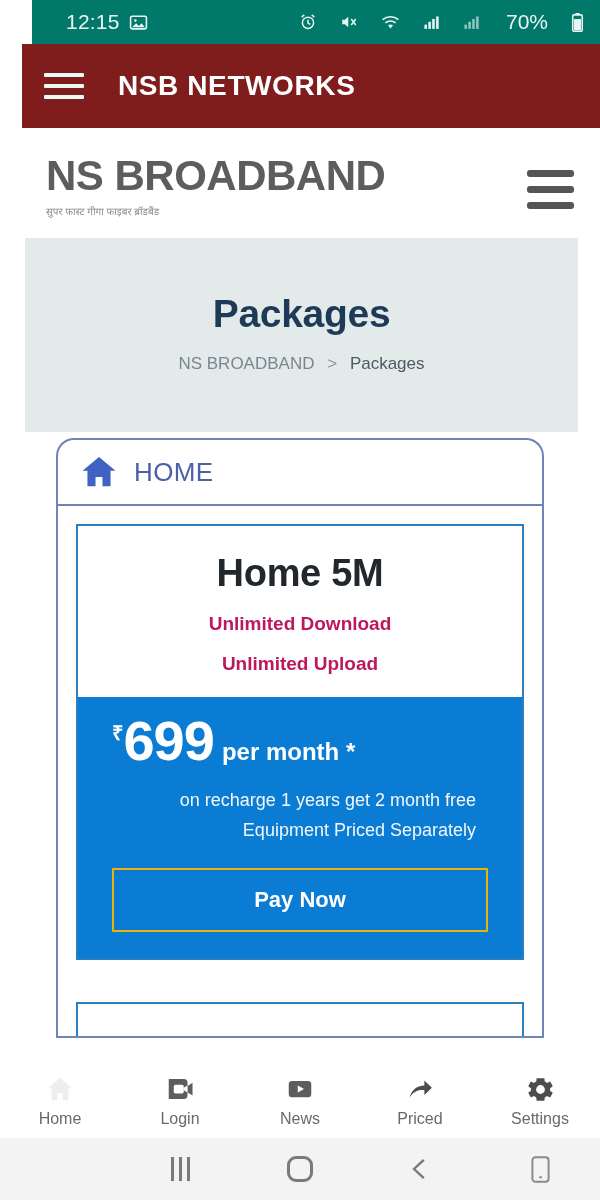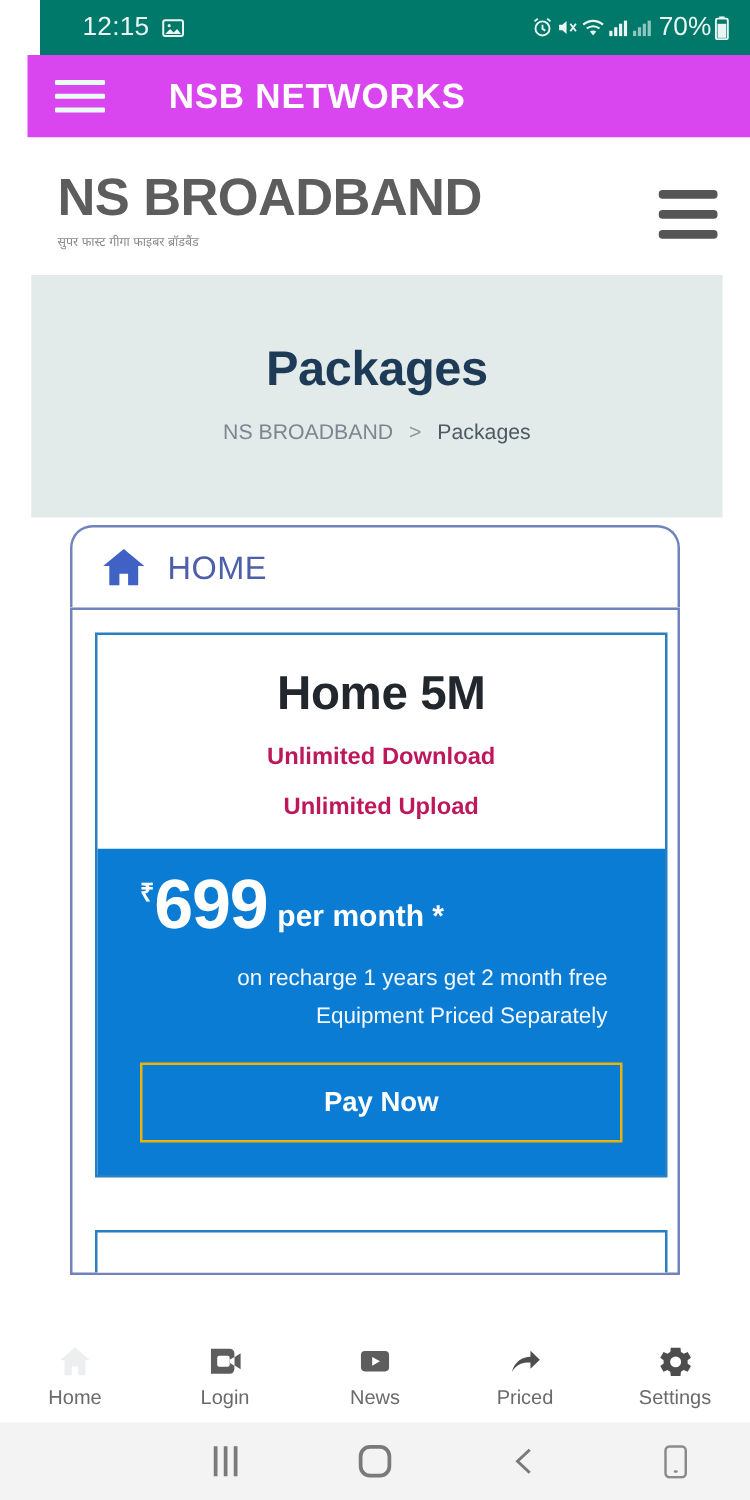--- a/index.html
+++ b/index.html
@@ -13,29 +13,29 @@
 
   
   .status-bar {
     height:44px; background:#00786a; color:#e9f6f3;
     display:flex; align-items:center; justify-content:space-between;
     padding:0 16px 0 34px;
     margin-left:32px;
   }
   .sb-left { display:flex; align-items:center; gap:9px; }
   .sb-time { font-size:21px; letter-spacing:.2px; }
-  .sb-right { display:flex; align-items:center; gap:2px; }
+  .sb-right { display:flex; align-items:center; gap:23px; }
   .sb-batt-text { font-size:21px; margin-left:3px; }
   .sb-ico { display:block; }
 
   
   .app-bar {
-    height:66px; background:#d946ef;
+    height:84px; background:#7f1d1d;
     margin-left:22px;
-    display:flex; align-items:center; gap:51px;
+    display:flex; align-items:center; gap:34px;
     padding-left:22px;
   }
   .burger-white { width:40px; display:flex; flex-direction:column; gap:7px; }
   .burger-white i { display:block; height:4px; background:#eafaf7; border-radius:1px; }
   .app-title {
     color:#ffffff; font-size:28px; font-weight:bold; letter-spacing:.6px;
   }
 
   
   .site-header {
@@ -64,21 +64,21 @@
   .panel { margin:6px 56px 0 56px; }
   .tab-head {
     border:2px solid #7183b8; border-bottom:none;
     border-top-left-radius:18px; border-top-right-radius:18px;
     height:66px; display:flex; align-items:center; gap:16px; padding-left:22px;
     background:#fff;
   }
   .tab-label { font-size:26px; color:#4c5fa8; letter-spacing:.4px; }
   .panel-body {
     border:2px solid #7183b8; background:#fff;
-    padding:18px 8px 0 18px; height:534px; overflow:hidden;
+    padding:18px 18px 0 18px; height:534px; overflow:hidden;
   }
 
   
   .pkg-card { border:2px solid #2a7fc0; background:#fff; }
   .pkg-top { padding:26px 10px 22px; text-align:center; }
   .pkg-name { font-size:38px; font-weight:bold; color:#22272e; letter-spacing:-.3px; }
   .pkg-feat { font-size:19px; font-weight:bold; color:#be185d; margin-top:18px; }
   .pkg-blue { background:#0b7cd3; color:#fff; padding:16px 20px 24px; }
   .price-row { display:flex; align-items:flex-end; padding-left:14px; }
   .rupee { font-size:20px; font-weight:bold; line-height:1; margin-bottom:26px; }

